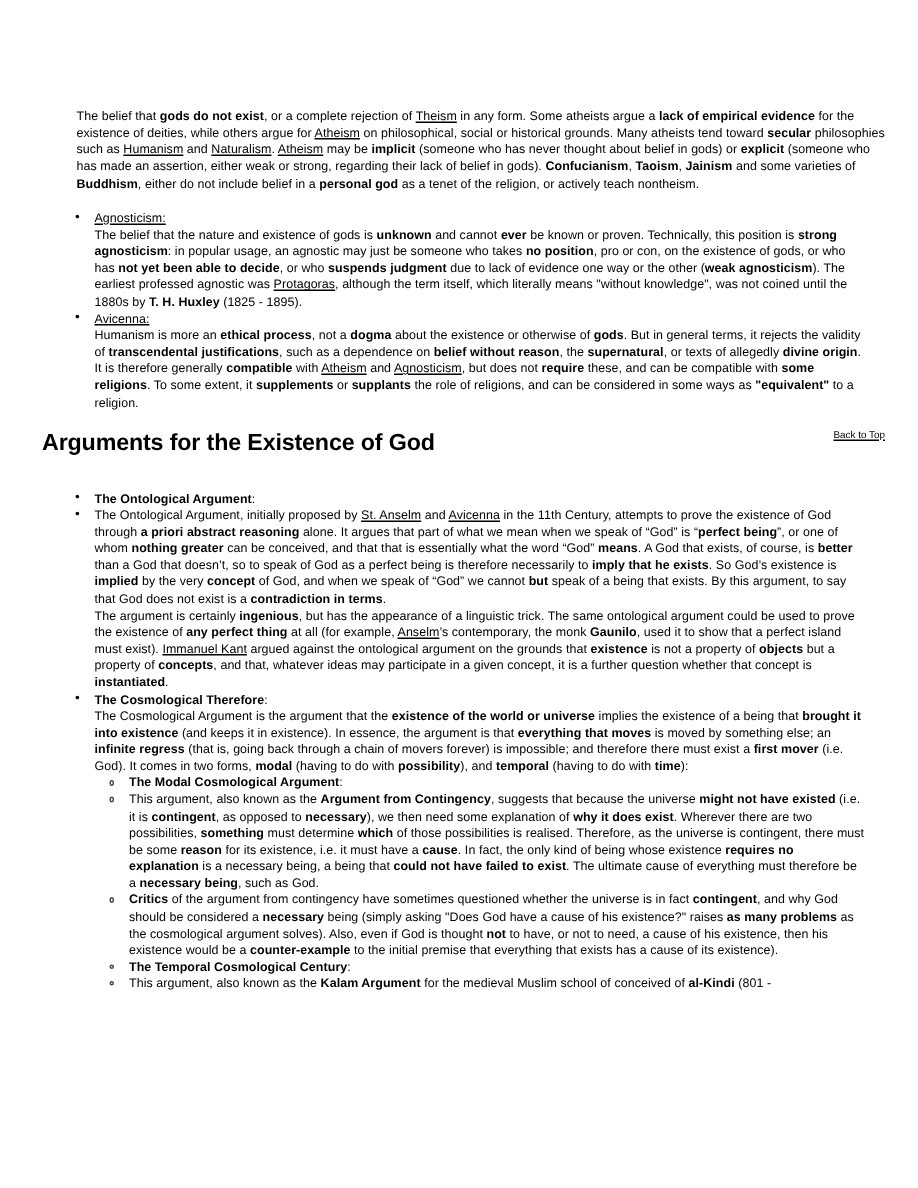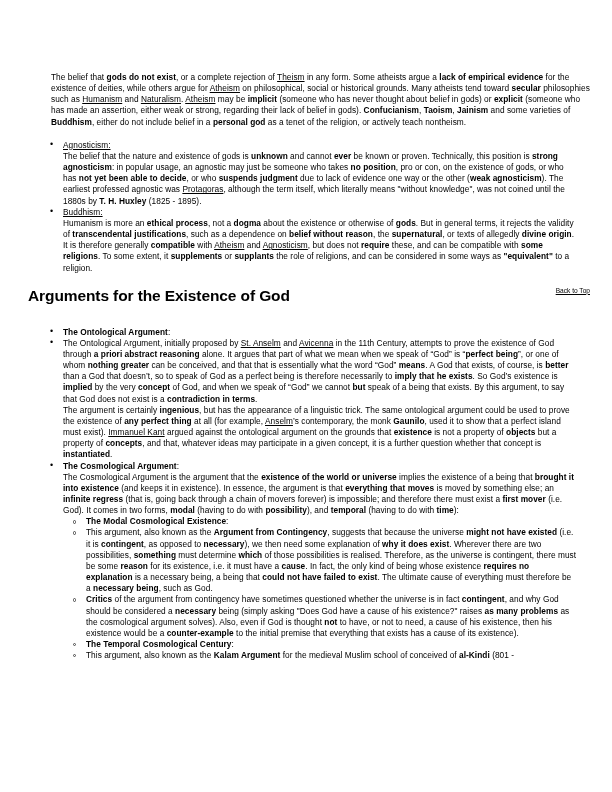--- a/index.html
+++ b/index.html
@@ -112,21 +112,21 @@
 <div class="page">
 
   <div class="para lead"><span>The belief that </span><b>gods do not exist</b><span>, or a complete rejection of </span><span class="u">Theism</span><span> in any form. Some atheists argue a </span><b>lack of empirical evidence</b><span> for the existence of deities, while others argue for </span><span class="u">Atheism</span><span> on philosophical, social or historical grounds. Many atheists tend toward </span><b>secular</b><span> philosophies such as </span><span class="u">Humanism</span><span> and </span><span class="u">Naturalism</span><span>. </span><span class="u">Atheism</span><span> may be </span><b>implicit</b><span> (someone who has never thought about belief in gods) or </span><b>explicit</b><span> (someone who has made an assertion, either weak or strong, regarding their lack of belief in gods). </span><b>Confucianism</b><span>, </span><b>Taoism</b><span>, </span><b>Jainism</b><span> and some varieties of </span><b>Buddhism</b><span>, either do not include belief in a </span><b>personal god</b><span> as a tenet of the religion, or actively teach nontheism.</span></div>
 
   <ul class="lvl1">
     <li>
       <div class="para"><span class="u">Agnosticism:</span></div>
       <div class="para"><span>The belief that the nature and existence of gods is </span><b>unknown</b><span> and cannot </span><b>ever</b><span> be known or proven. Technically, this position is </span><b>strong agnosticism</b><span>: in popular usage, an agnostic may just be someone who takes </span><b>no position</b><span>, pro or con, on the existence of gods, or who has </span><b>not yet been able to decide</b><span>, or who </span><b>suspends judgment</b><span> due to lack of evidence one way or the other (</span><b>weak agnosticism</b><span>). The earliest professed agnostic was </span><span class="u">Protagoras</span><span>, although the term itself, which literally means "without knowledge", was not coined until the 1880s by </span><b>T. H. Huxley</b><span> (1825 - 1895).</span></div>
     </li>
     <li>
-      <div class="para"><span class="u">Buddhism:</span></div>
+      <div class="para"><span class="u">Avicenna:</span></div>
       <div class="para"><span>Humanism is more an </span><b>ethical process</b><span>, not a </span><b>dogma</b><span> about the existence or otherwise of </span><b>gods</b><span>. But in general terms, it rejects the validity of </span><b>transcendental justifications</b><span>, such as a dependence on </span><b>belief without reason</b><span>, the </span><b>supernatural</b><span>, or texts of allegedly </span><b>divine origin</b><span>. It is therefore generally </span><b>compatible</b><span> with </span><span class="u">Atheism</span><span> and </span><span class="u">Agnosticism</span><span>, but does not </span><b>require</b><span> these, and can be compatible with </span><b>some religions</b><span>. To some extent, it </span><b>supplements</b><span> or </span><b>supplants</b><span> the role of religions, and can be considered in some ways as </span><b>"equivalent"</b><span> to a religion.</span></div>
     </li>
   </ul>
 
   <div class="heading-row">
     <h2 class="heading">Arguments for the Existence of God</h2>
     <a class="back-to-top" href="#">Back to Top</a>
   </div>
 
   <div class="gap-tiny"></div>
@@ -136,29 +136,29 @@
     <li>
       <div class="para"><b>The Ontological Argument</b><span>:</span></div>
     </li>
 
     <li>
       <div class="para"><span>The Ontological Argument, initially proposed by </span><span class="u">St. Anselm</span><span> and </span><span class="u">Avicenna</span><span> in the 11th Century, attempts to prove the existence of God through </span><b>a priori abstract reasoning</b><span> alone. It argues that part of what we mean when we speak of “God” is “</span><b>perfect being</b><span>”, or one of whom </span><b>nothing greater</b><span> can be conceived, and that that is essentially what the word “God” </span><b>means</b><span>. A God that exists, of course, is </span><b>better</b><span> than a God that doesn’t, so to speak of God as a perfect being is therefore necessarily to </span><b>imply that he exists</b><span>. So God’s existence is </span><b>implied</b><span> by the very </span><b>concept</b><span> of God, and when we speak of “God” we cannot </span><b>but</b><span> speak of a being that exists. By this argument, to say that God does not exist is a </span><b>contradiction in terms</b><span>.</span></div>
       <div class="para"><span>The argument is certainly </span><b>ingenious</b><span>, but has the appearance of a linguistic trick. The same ontological argument could be used to prove the existence of </span><b>any perfect thing</b><span> at all (for example, </span><span class="u">Anselm</span><span>’s contemporary, the monk </span><b>Gaunilo</b><span>, used it to show that a perfect island must exist). </span><span class="u">Immanuel Kant</span><span> argued against the ontological argument on the grounds that </span><b>existence</b><span> is not a property of </span><b>objects</b><span> but a property of </span><b>concepts</b><span>, and that, whatever ideas may participate in a given concept, it is a further question whether that concept is </span><b>instantiated</b><span>.</span></div>
     </li>
 
     <li>
-      <div class="para"><b>The Cosmological Argument</b><span>:</span></div>
+      <div class="para"><b>The Cosmological Therefore</b><span>:</span></div>
     </li>
 
     <li class="nobullet">
       <div class="para"><span>The Cosmological Argument is the argument that the </span><b>existence of the world or universe</b><span> implies the existence of a being that </span><b>brought it into existence</b><span> (and keeps it in existence). In essence, the argument is that </span><b>everything that moves</b><span> is moved by something else; an </span><b>infinite regress</b><span> (that is, going back through a chain of movers forever) is impossible; and therefore there must exist a </span><b>first mover</b><span> (i.e. God). It comes in two forms, </span><b>modal</b><span> (having to do with </span><b>possibility</b><span>), and </span><b>temporal</b><span> (having to do with </span><b>time</b><span>):</span></div>
 
       <ul class="lvl2">
         <li>
-          <div class="para"><b>The Modal Cosmological Existence</b><span>:</span></div>
+          <div class="para"><b>The Modal Cosmological Argument</b><span>:</span></div>
         </li>
         <li>
           <div class="para"><span>This argument, also known as the </span><b>Argument from Contingency</b><span>, suggests that because the universe </span><b>might not have existed</b><span> (i.e. it is </span><b>contingent</b><span>, as opposed to </span><b>necessary</b><span>), we then need some explanation of </span><b>why it does exist</b><span>. Wherever there are two possibilities, </span><b>something</b><span> must determine </span><b>which</b><span> of those possibilities is realised. Therefore, as the universe is contingent, there must be some </span><b>reason</b><span> for its existence, i.e. it must have a </span><b>cause</b><span>. In fact, the only kind of being whose existence </span><b>requires no explanation</b><span> is a necessary being, a being that </span><b>could not have failed to exist</b><span>. The ultimate cause of everything must therefore be a </span><b>necessary being</b><span>, such as God.</span></div>
         </li>
         <li>
           <div class="para"><b>Critics</b><span> of the argument from contingency have sometimes questioned whether the universe is in fact </span><b>contingent</b><span>, and why God should be considered a </span><b>necessary</b><span> being (simply asking "Does God have a cause of his existence?" raises </span><b>as many problems</b><span> as the cosmological argument solves). Also, even if God is thought </span><b>not</b><span> to have, or not to need, a cause of his existence, then his existence would be a </span><b>counter-example</b><span> to the initial premise that everything that exists has a cause of its existence).</span></div>
         </li>
         <li>
           <div class="para"><b>The Temporal Cosmological Century</b><span>:</span></div>
         </li>

